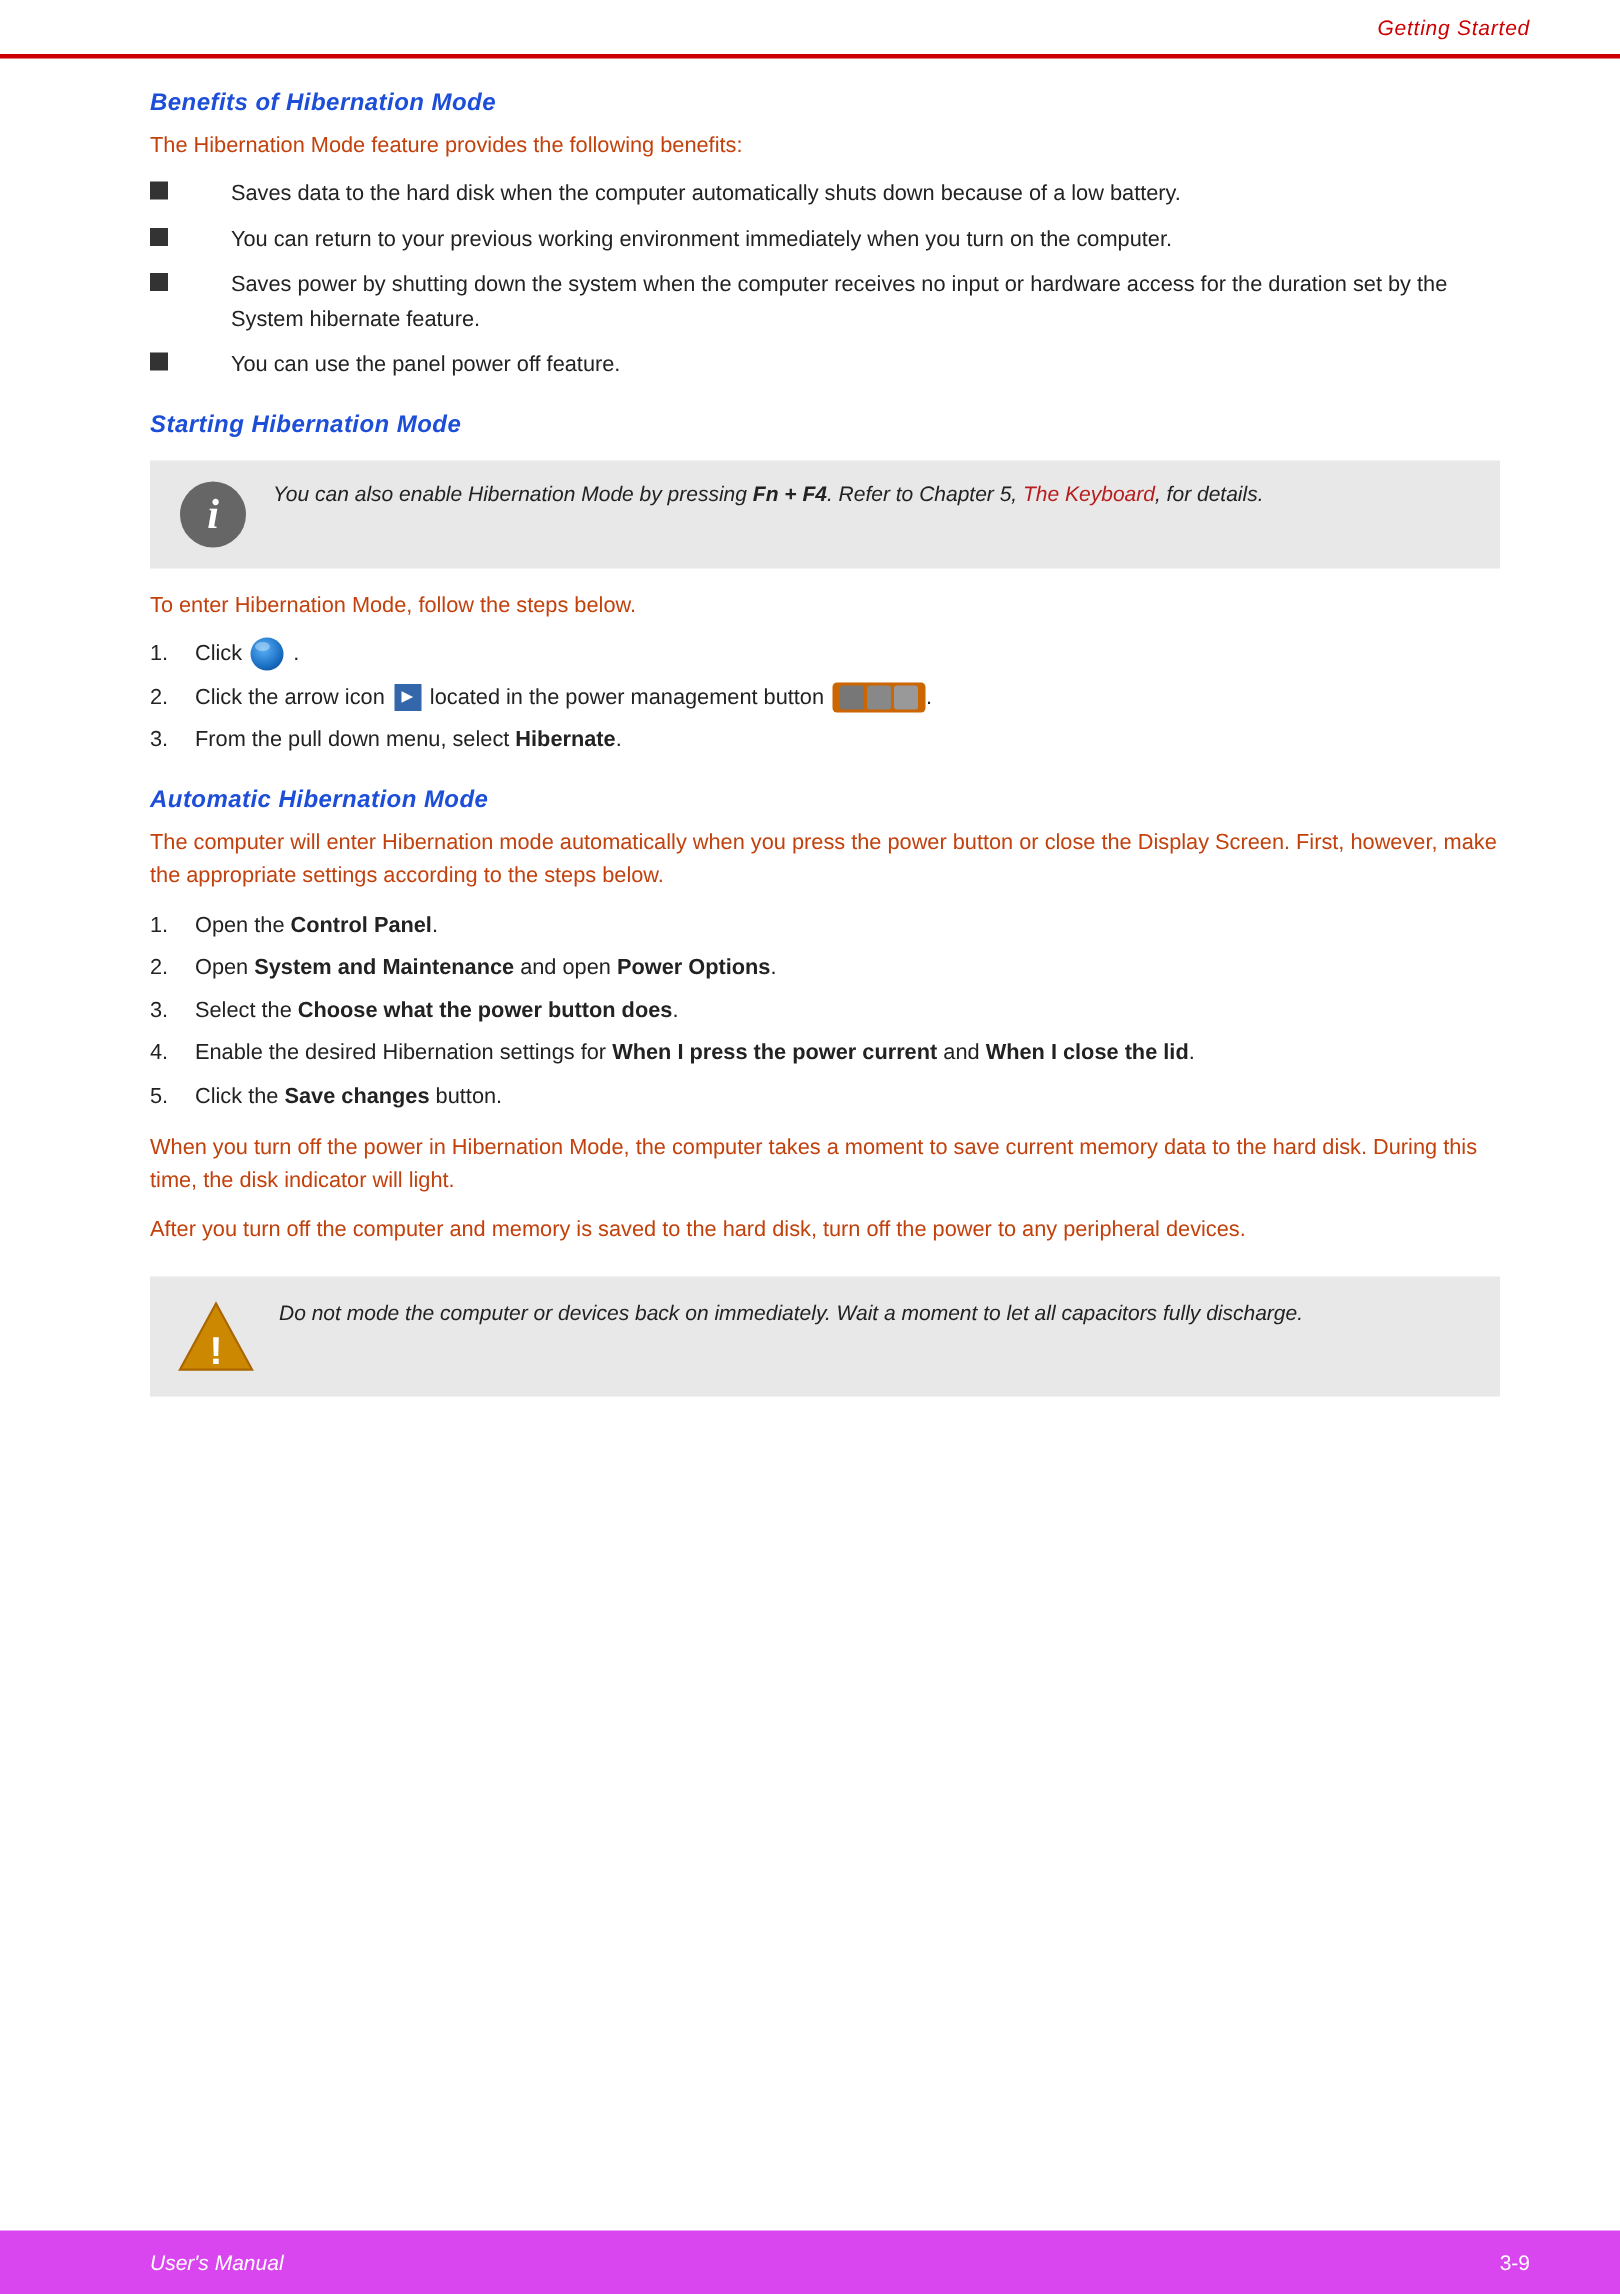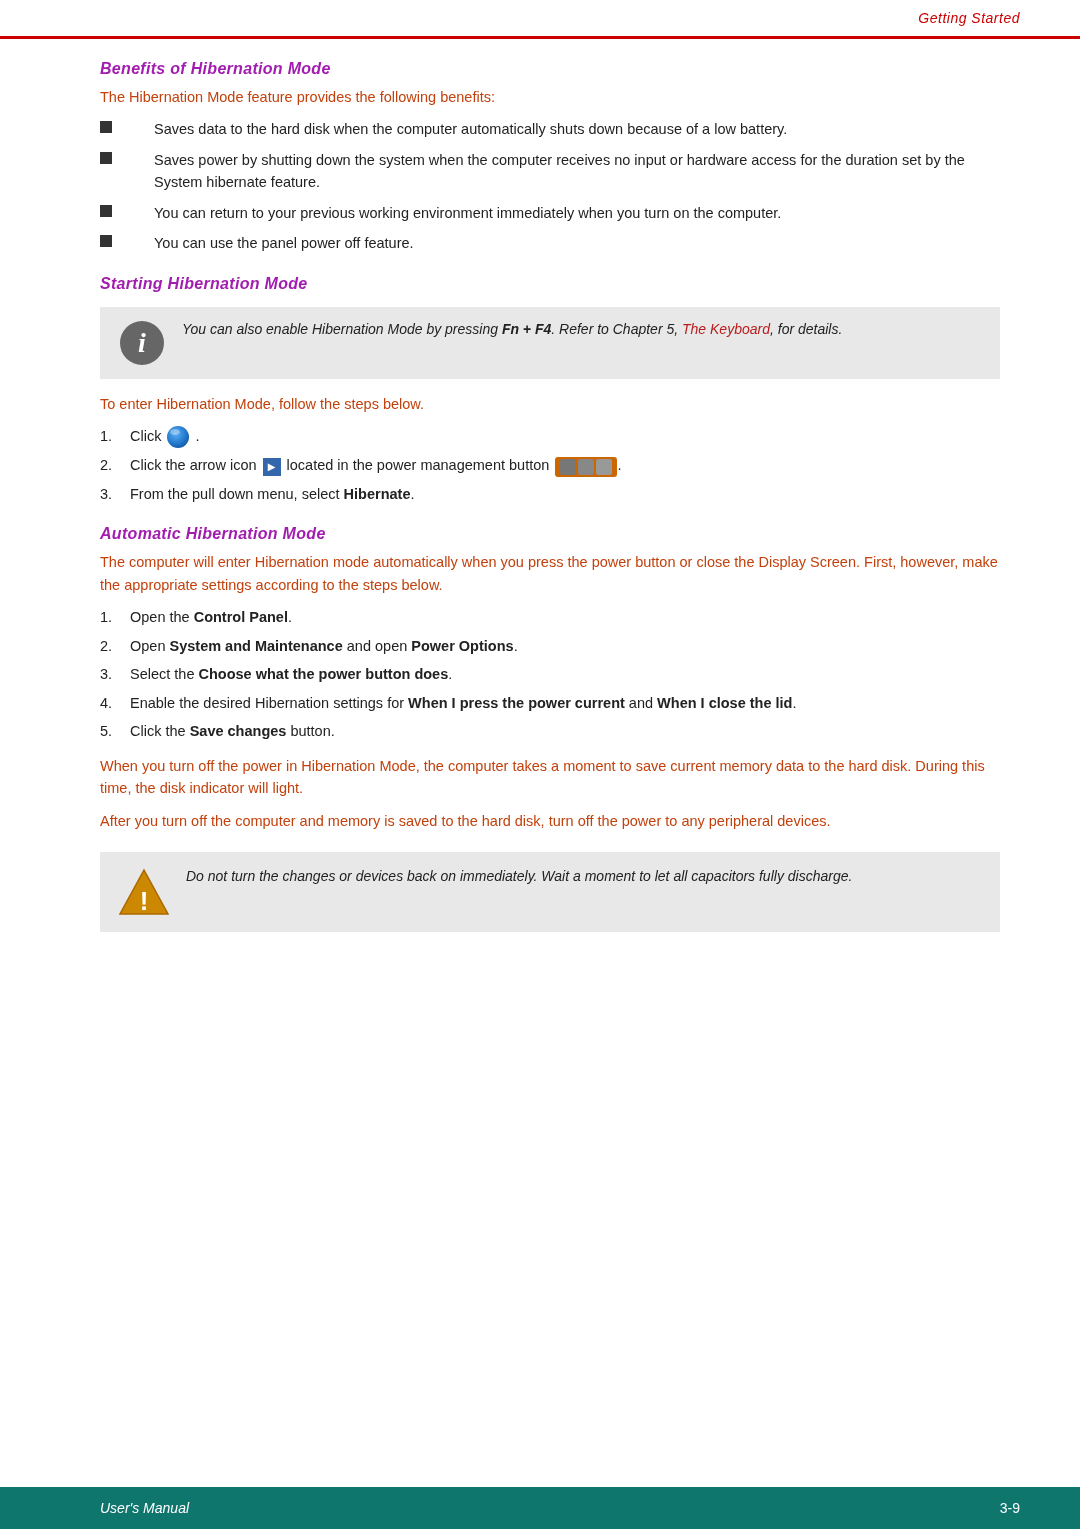--- a/index.html
+++ b/index.html
@@ -49,21 +49,21 @@
       left: 100px;
       right: 80px;
       bottom: 60px;
     }
 
     
     .section-heading {
       font-size: 16px;
       font-weight: bold;
       font-style: italic;
-      color: #a21caf;
+      color: #1d4ed8;
       margin-bottom: 8px;
       margin-top: 20px;
       letter-spacing: 0.3px;
     }
 
     .section-heading:first-child {
       margin-top: 0;
     }
 
     
@@ -231,21 +231,21 @@
       vertical-align: middle;
     }
 
     
     .page-footer {
       position: absolute;
       bottom: 0;
       left: 0;
       right: 0;
       height: 42px;
-      background: #0f766e;
+      background: #d946ef;
       display: flex;
       align-items: center;
       justify-content: space-between;
       padding: 0 60px 0 100px;
     }
 
     .footer-left {
       color: #ffffff;
       font-size: 14px;
       font-style: italic;
@@ -277,25 +277,25 @@
 
     <p class="body-para">The Hibernation Mode feature provides the following benefits:</p>
 
     <ul class="bullet-list">
       <li>
         <span class="bullet-square"></span>
         <span>Saves data to the hard disk when the computer automatically shuts down because of a low battery.</span>
       </li>
       <li>
         <span class="bullet-square"></span>
+        <span>You can return to your previous working environment immediately when you turn on the computer.</span>
+      </li>
+      <li>
+        <span class="bullet-square"></span>
         <span>Saves power by shutting down the system when the computer receives no input or hardware access for the duration set by the System hibernate feature.</span>
-      </li>
-      <li>
-        <span class="bullet-square"></span>
-        <span>You can return to your previous working environment immediately when you turn on the computer.</span>
       </li>
       <li>
         <span class="bullet-square"></span>
         <span>You can use the panel power off feature.</span>
       </li>
     </ul>
 
     <div class="section-heading">Starting Hibernation Mode</div>
 
     <div class="info-box">
@@ -377,21 +377,21 @@
     <p class="body-para">After you turn off the computer and memory is saved to the hard disk, turn off the power to any peripheral devices.</p>
 
     <div class="warning-box">
       <div style="display:flex; align-items:center; justify-content:center; min-width:56px;">
         <svg width="52" height="52" viewBox="0 0 52 52">
           <polygon points="26,4 50,48 2,48" fill="#cc8800" stroke="#aa6600" stroke-width="1.5"></polygon>
           <text x="26" y="44" text-anchor="middle" font-family="Arial,sans-serif" font-size="26" font-weight="bold" fill="white">!</text>
         </svg>
       </div>
       <div class="warning-box-text">
-        <em>Do not turn the changes or devices back on immediately. Wait a moment to let all capacitors fully discharge.</em>
+        <em>Do not mode the computer or devices back on immediately. Wait a moment to let all capacitors fully discharge.</em>
       </div>
     </div>
 
   </div>
 
   <div class="page-footer">
     <span class="footer-left">User's Manual</span>
     <span class="footer-right">3-9</span>
   </div>
 

